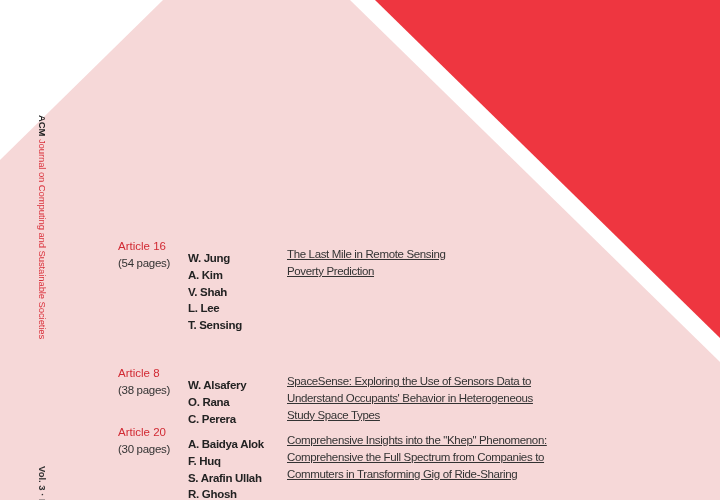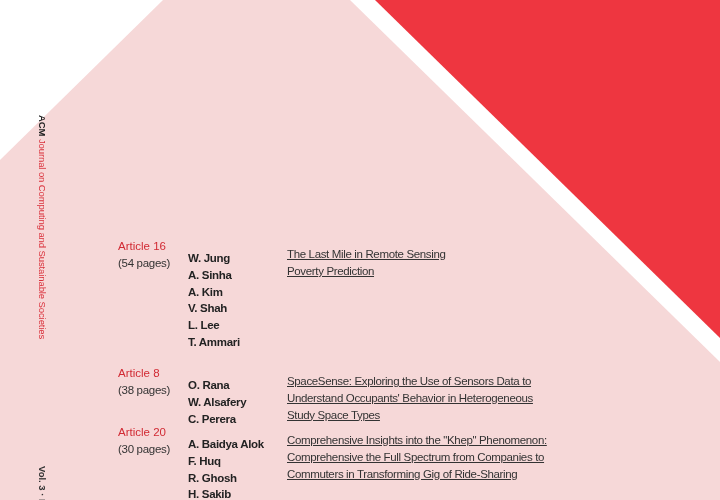--- a/index.html
+++ b/index.html
@@ -49,57 +49,57 @@
 </div>
 <div class="spine-vol">Vol. 3 · I</div>
 
 <div class="article" style="top:238px;">
   <div class="meta">
     <span class="label">Article 16</span>
     <span class="pages">(54 pages)</span>
   </div>
   <div class="authors">
     <div>W. Jung</div>
-    <div>A. Sinha</div>
     <div>A. Kim</div>
     <div>V. Shah</div>
     <div>L. Lee</div>
-    <div>T. Ammari</div>
+    <div>T. Sensing</div>
   </div>
   <div class="title">
     <div>The Last Mile in Remote Sensing</div>
     <div>Poverty Prediction</div>
   </div>
 </div>
 
 <div class="article" style="top:365px;">
   <div class="meta">
     <span class="label">Article 8</span>
     <span class="pages">(38 pages)</span>
   </div>
   <div class="authors">
+    <div>W. Alsafery</div>
     <div>O. Rana</div>
-    <div>W. Alsafery</div>
     <div>C. Perera</div>
   </div>
   <div class="title">
     <div>SpaceSense: Exploring the Use of Sensors Data to</div>
     <div>Understand Occupants' Behavior in Heterogeneous</div>
     <div>Study Space Types</div>
   </div>
 </div>
 
 <div class="article" style="top:424px;">
   <div class="meta">
     <span class="label">Article 20</span>
     <span class="pages">(30 pages)</span>
   </div>
   <div class="authors">
     <div>A. Baidya Alok</div>
     <div>F. Huq</div>
+    <div>S. Arafin Ullah</div>
     <div>R. Ghosh</div>
     <div>H. Sakib</div>
   </div>
   <div class="title">
     <div>Comprehensive Insights into the "Khep" Phenomenon:</div>
     <div>Comprehensive the Full Spectrum from Companies to</div>
     <div>Commuters in Transforming Gig of Ride-Sharing</div>
   </div>
 </div>
 

